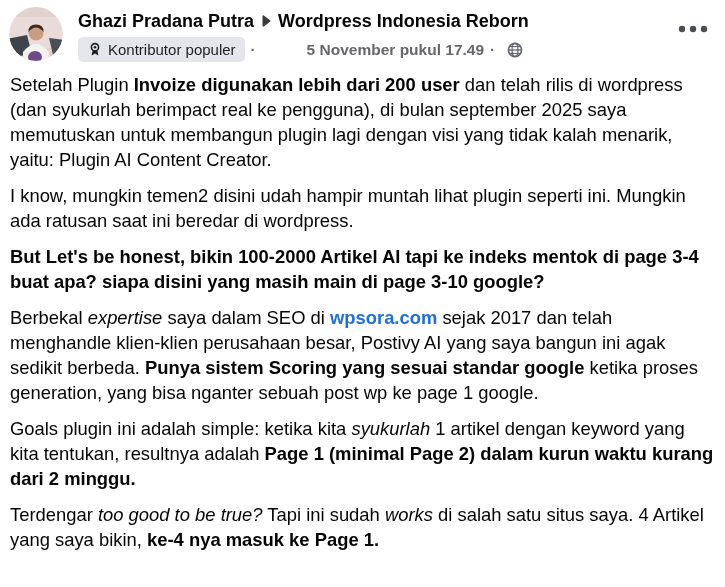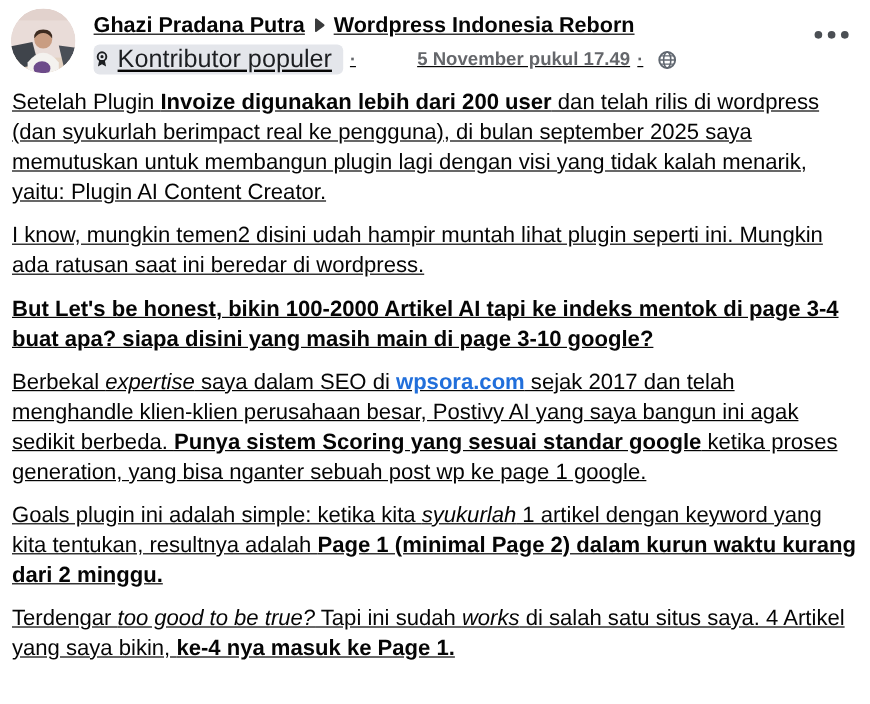--- a/index.html
+++ b/index.html
@@ -8,33 +8,33 @@
     --link:#216fdb;
     --badge_bg:#e4e6eb;
   }
   *{box-sizing:border-box;}
   html,body{margin:0;padding:0;}
   body{
     width:725px;height:587px;background:#fff;overflow:hidden;
     font-family:"Liberation Sans","DejaVu Sans",sans-serif;
     color:var(--text);
   }
-  .post{width:725px;height:587px;position:relative;background:#fff;text-decoration:underline;}
+  .post{width:725px;height:587px;position:relative;background:#fff;}
 
   
   .post-header{display:flex;padding:7px 50px 0 9px;position:relative;}
   .avatar{width:54px;height:54px;border-radius:50%;overflow:hidden;flex:none;cursor:pointer;}
   .avatar svg{display:block;}
   .header-info{margin-left:15px;padding-top:2px;min-width:0;}
   .title-row{display:flex;align-items:center;font-size:18px;font-weight:700;line-height:24px;white-space:nowrap;}
   .title-link{cursor:pointer;}
   .group-arrow{margin:0 7px;display:flex;align-items:center;}
   .meta-row{display:flex;align-items:center;margin-top:4px;height:25px;}
   .badge{display:inline-flex;align-items:center;gap:6px;background:var(--badge_bg);
-         border-radius:5px;padding:0 9px 0 0;height:25px;font-size:21px;
+         border-radius:5px;padding:0 9px 0 10px;height:25px;font-size:15px;
          font-weight:500;color:#1c1e21;cursor:pointer;white-space:nowrap;}
   .meta-sep{color:var(--secondary);font-weight:600;margin:0 6px;font-size:15px;}
   .timestamp{color:var(--secondary);font-size:15.5px;font-weight:600;cursor:pointer;white-space:nowrap;margin-left:45px;}
   .globe{margin-left:6px;display:flex;align-items:center;}
   .menu-button{position:absolute;right:13px;top:21px;padding:4px;cursor:pointer;display:flex;}
 
   
   .post-body{padding:10px 10px 0 10px;font-size:18.4px;line-height:25px;letter-spacing:0;}
   .post-body p{margin:0 0 11px 0;}
   .seg-normal{font-weight:400;}

